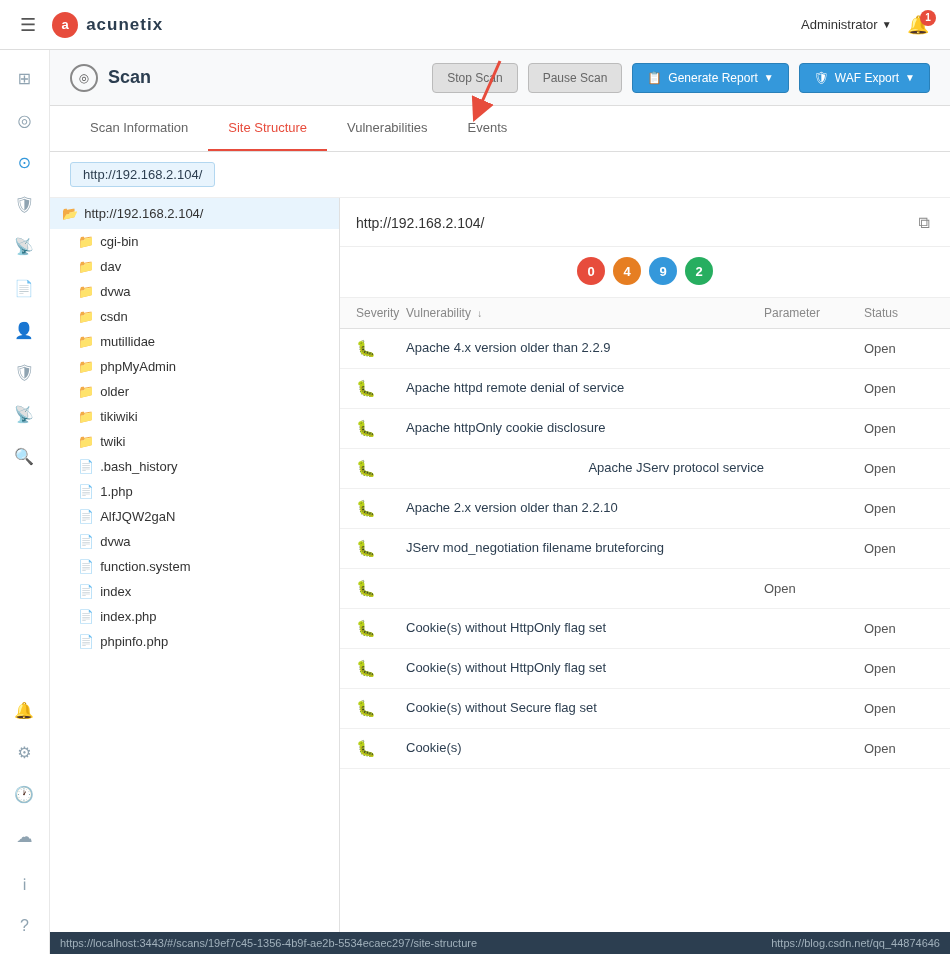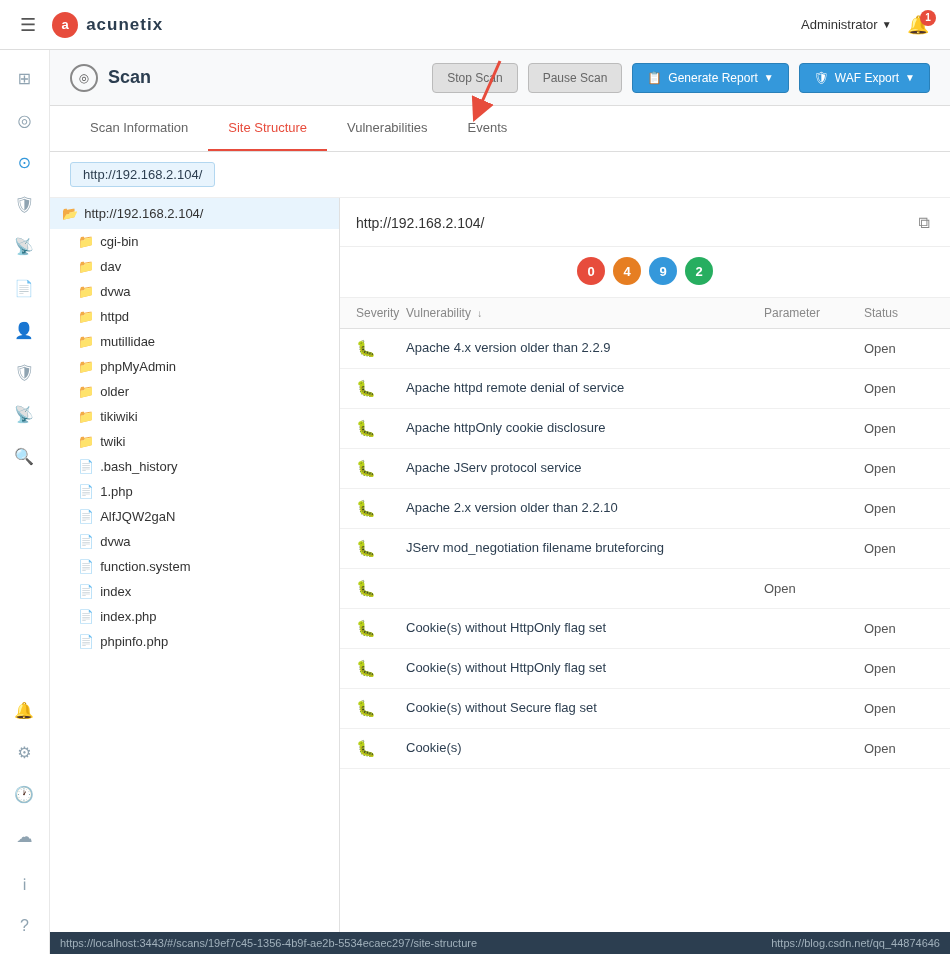--- a/index.html
+++ b/index.html
@@ -145,21 +145,21 @@
           <div style="display:flex;align-items:center;padding:5px 12px 5px 28px;cursor:pointer;font-size:13px;color:#333;gap:6px;">
             <span style="color:#888;">📁</span>
             <span>dav</span>
           </div>
           <div style="display:flex;align-items:center;padding:5px 12px 5px 28px;cursor:pointer;font-size:13px;color:#333;gap:6px;">
             <span style="color:#888;">📁</span>
             <span>dvwa</span>
           </div>
           <div style="display:flex;align-items:center;padding:5px 12px 5px 28px;cursor:pointer;font-size:13px;color:#333;gap:6px;">
             <span style="color:#888;">📁</span>
-            <span>httpd</span>
+            <span>csdn</span>
           </div>
           <div style="display:flex;align-items:center;padding:5px 12px 5px 28px;cursor:pointer;font-size:13px;color:#333;gap:6px;">
             <span style="color:#888;">📁</span>
             <span>mutillidae</span>
           </div>
           <div style="display:flex;align-items:center;padding:5px 12px 5px 28px;cursor:pointer;font-size:13px;color:#333;gap:6px;">
             <span style="color:#888;">📁</span>
             <span>phpMyAdmin</span>
           </div>
           <div style="display:flex;align-items:center;padding:5px 12px 5px 28px;cursor:pointer;font-size:13px;color:#333;gap:6px;">
@@ -259,21 +259,21 @@
 
             <div style="display:grid; grid-template-columns:50px 1fr 100px 70px; padding:10px 16px; border-bottom:1px solid #f0f0f0; align-items:center; font-size:13px; cursor:pointer;">
               <div style="color:#e67e22; font-size:16px;">🐛</div>
               <span style="color:#2c3e50; line-height:1.4;">Apache httpOnly cookie disclosure</span>
               <span></span>
               <span style="color:#555;">Open</span>
             </div>
 
             <div style="display:grid; grid-template-columns:50px 1fr 100px 70px; padding:10px 16px; border-bottom:1px solid #f0f0f0; align-items:center; font-size:13px; cursor:pointer;">
               <div style="color:#e67e22; font-size:16px;">🐛</div>
-              <span style="color:#2c3e50; line-height:1.4;">Apache JServ protocol service</span>
+              <span style="color:#2c3e50; line-height:1.4;text-align:right;">Apache JServ protocol service</span>
               <span></span>
               <span style="color:#555;">Open</span>
             </div>
 
             <div style="display:grid; grid-template-columns:50px 1fr 100px 70px; padding:10px 16px; border-bottom:1px solid #f0f0f0; align-items:center; font-size:13px; cursor:pointer;">
               <div style="color:#3498db; font-size:16px;">🐛</div>
               <span style="color:#2c3e50; line-height:1.4;">Apache 2.x version older than 2.2.10</span>
               <span></span>
               <span style="color:#555;">Open</span>
             </div>

